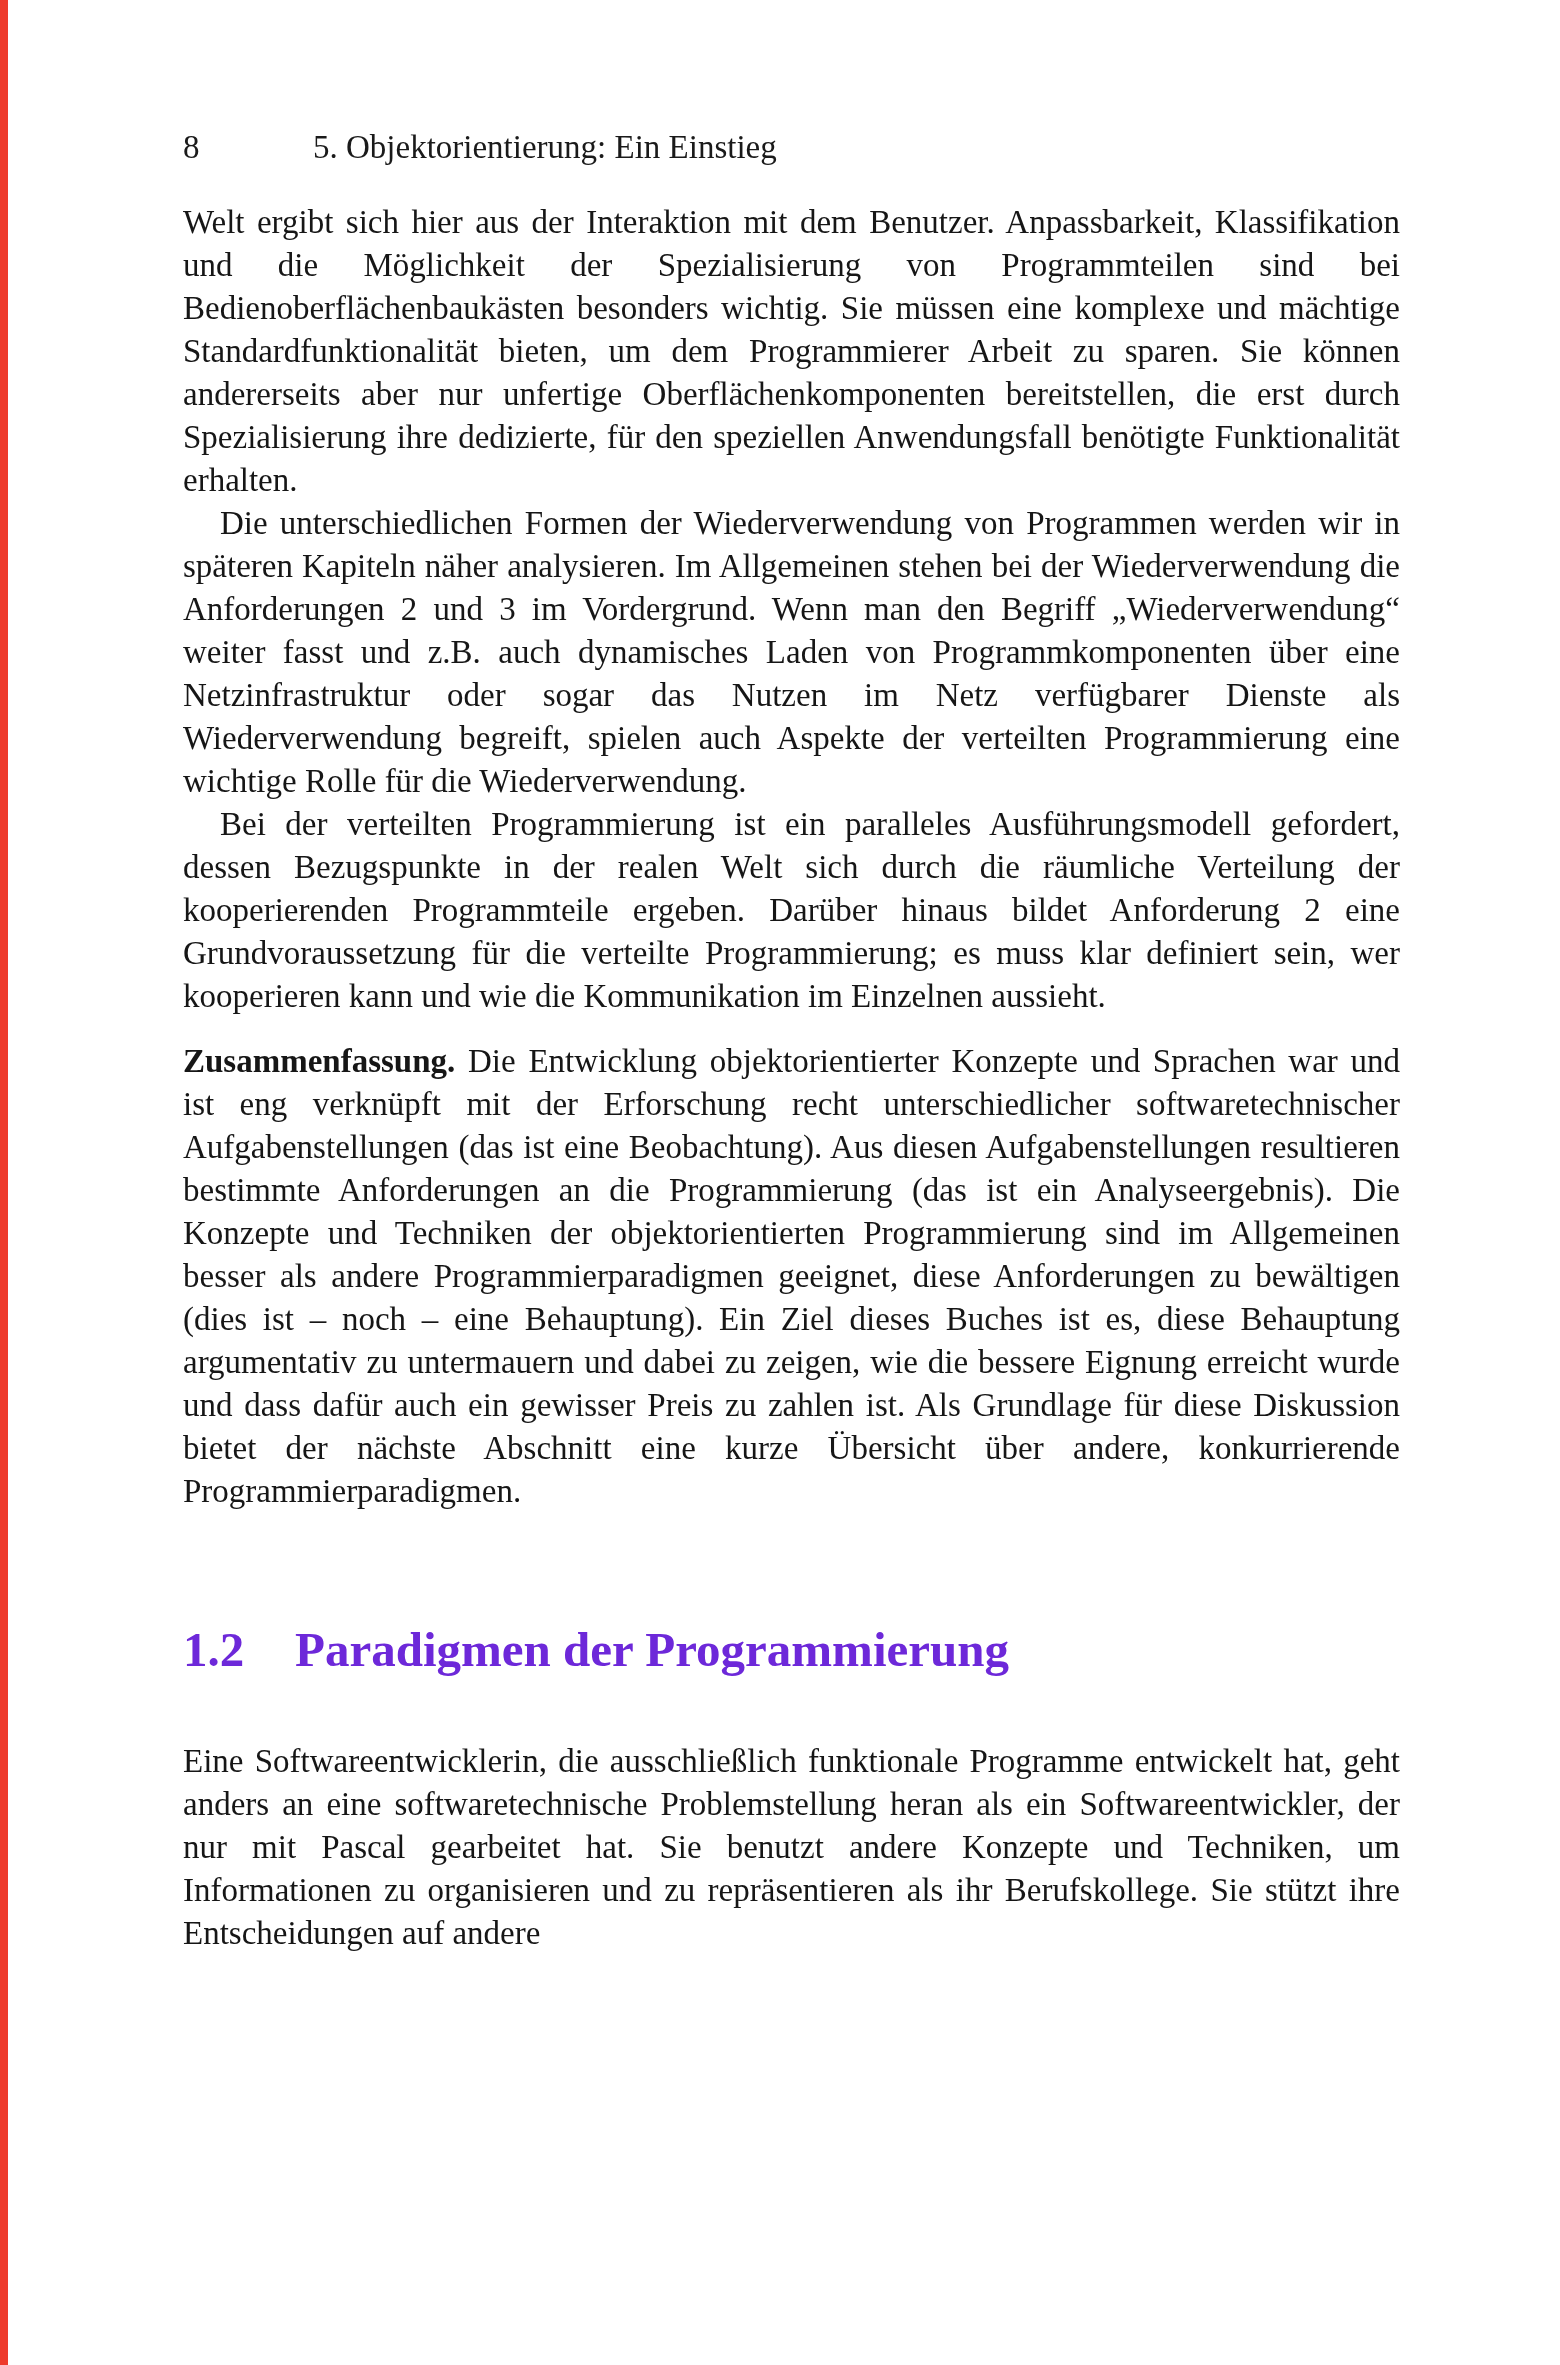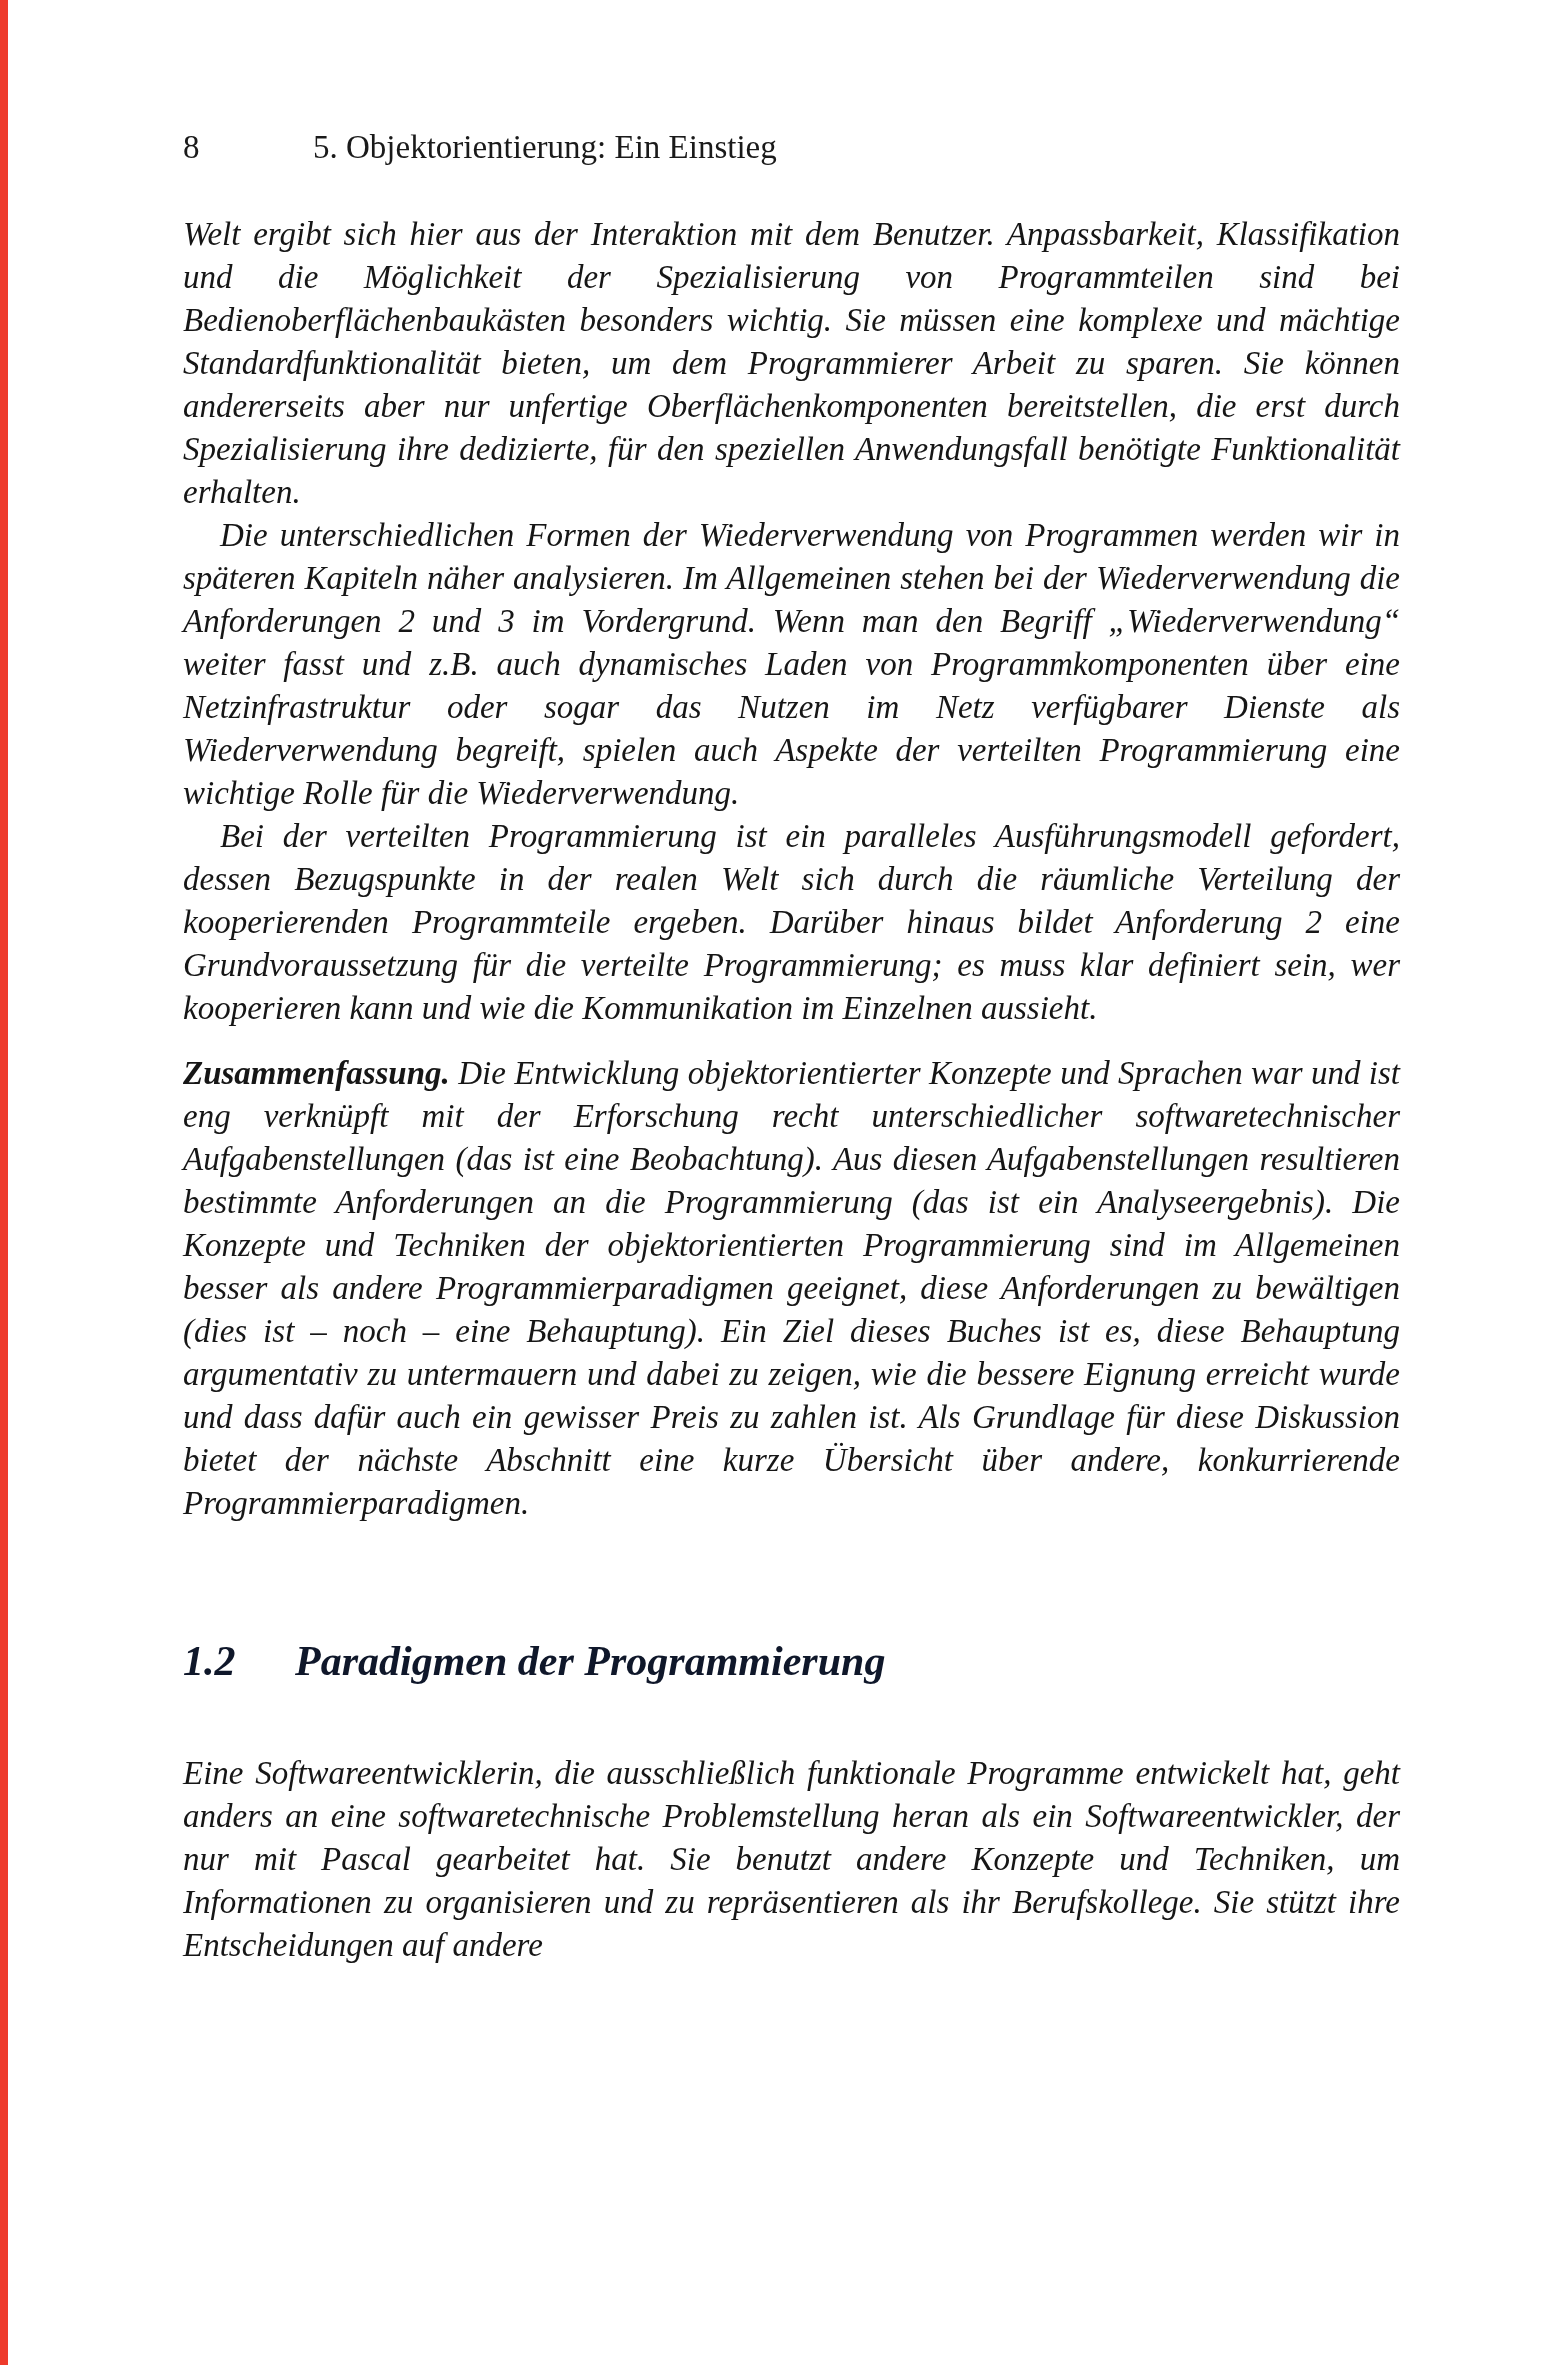--- a/index.html
+++ b/index.html
@@ -34,49 +34,48 @@
     display: flex;
     font-size: 33px;
     line-height: 43px;
     color: #1a1a1a;
   }
   .page-number {
     width: 130px;
     flex: 0 0 auto;
   }
   .body-text {
-    margin-top: 44px;
+    margin-top: 32px;
     font-size: 33px;
     line-height: 43px;
     text-align: justify;
     hyphens: auto;
     -webkit-hyphens: auto;
     color: #161616;
-    font-style: italic;
   }
   .body-text p {
     margin: 0;
     padding: 0;
   }
   .body-text p.indent {
     text-indent: 37px;
   }
   .summary {
     margin-top: 22px !important;
   }
   .summary .lead {
     font-weight: bold;
   }
   .section-heading {
     display: flex;
     margin: 109px 0 63px 0;
-    font-size: 42px;
+    font-size: 49px;
     line-height: 55px;
     font-weight: bold;
-    color: #0f172a;
+    color: #6d28d9;
   }
   .section-number {
     flex: 0 0 auto;
     min-width: 112px;
   }
 </style>
 </head>
 <body>
 
 <div class="page">

